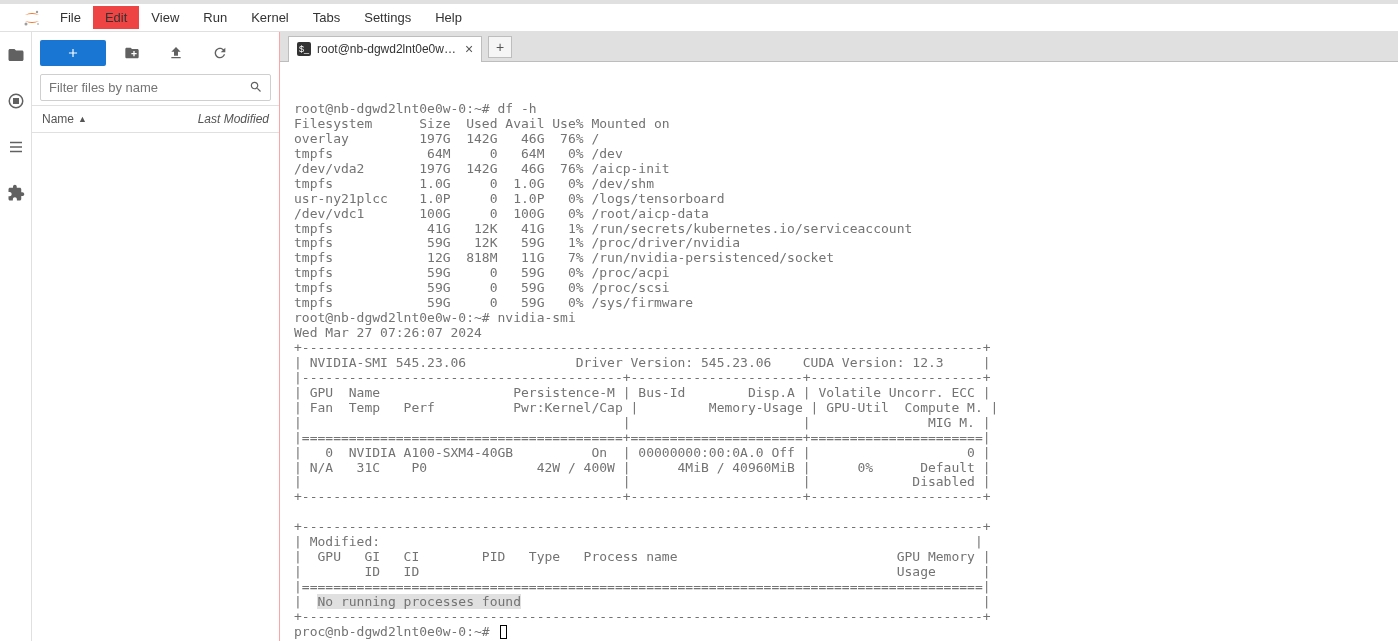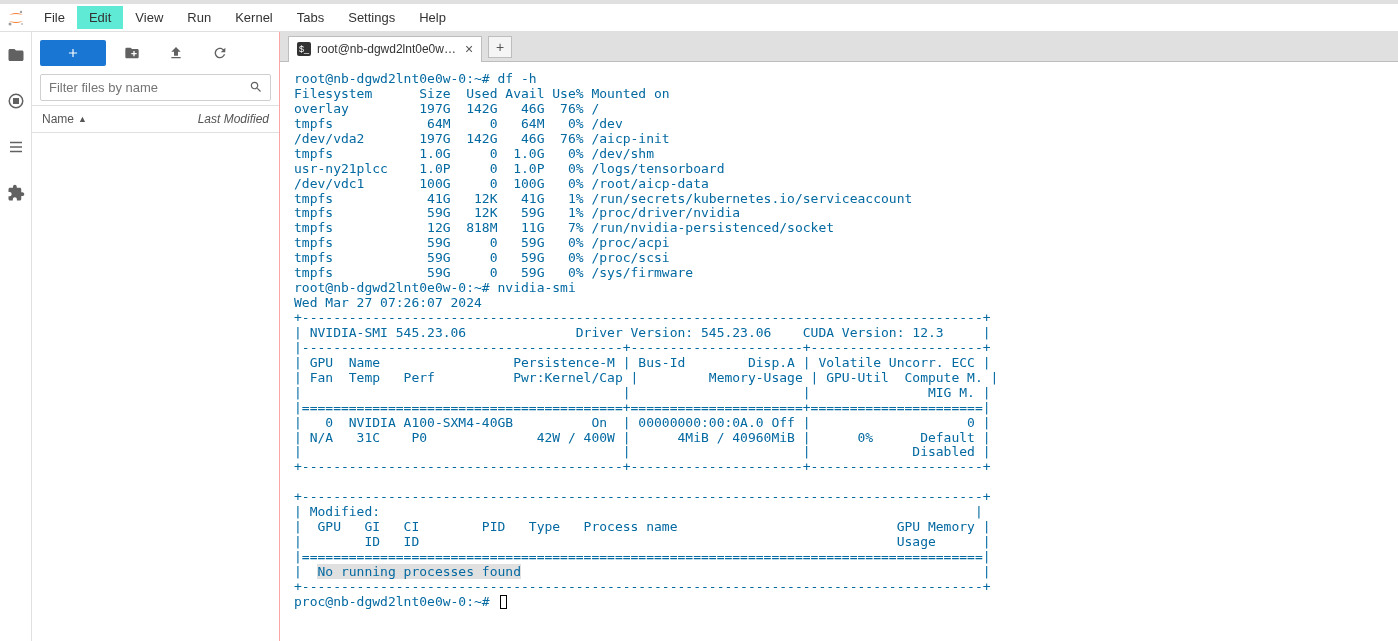--- a/index.html
+++ b/index.html
@@ -9,33 +9,33 @@
       color: #333;
       background: #fff;
       overflow: hidden;
     }
     .top-bar { height: 4px; background: #e0e0e0; }
     .menubar {
       display: flex;
       align-items: center;
       height: 28px;
       border-bottom: 1px solid #e0e0e0;
-      padding-left: 4px;
+      padding-left: 20px;
     }
     .logo {
       width: 24px; height: 24px;
       display: flex; align-items: center; justify-content: center;
       margin-right: 4px;
     }
     .menu-item {
       padding: 4px 12px;
       cursor: pointer;
       font-size: 13px;
     }
-    .menu-item.active { background: #5eead4; }
+    .menu-item.active { background: #ef4444; }
     .main-area {
       display: flex;
       height: calc(100vh - 32px);
     }
     .activity-bar {
       width: 32px;
       background: #fff;
       border-right: 1px solid #e0e0e0;
       display: flex;
       flex-direction: column;
@@ -164,22 +164,23 @@
       color: #555;
     }
     .terminal {
       flex: 1;
       overflow: auto;
       padding: 10px 14px;
       font-family: "Menlo", "Consolas", "DejaVu Sans Mono", monospace;
       font-size: 13px;
       line-height: 1.15;
       white-space: pre;
-      color: #0369a1;
+      color: #737373;
       background: #fff;
+      margin-top: 30px;
     }
     .cursor-block {
       display: inline-block;
       width: 7px; height: 14px;
       border: 1px solid #000;
       vertical-align: text-bottom;
       margin-left: 2px;
     }
     .highlight { background: #e0e0e0; }
   </style>

